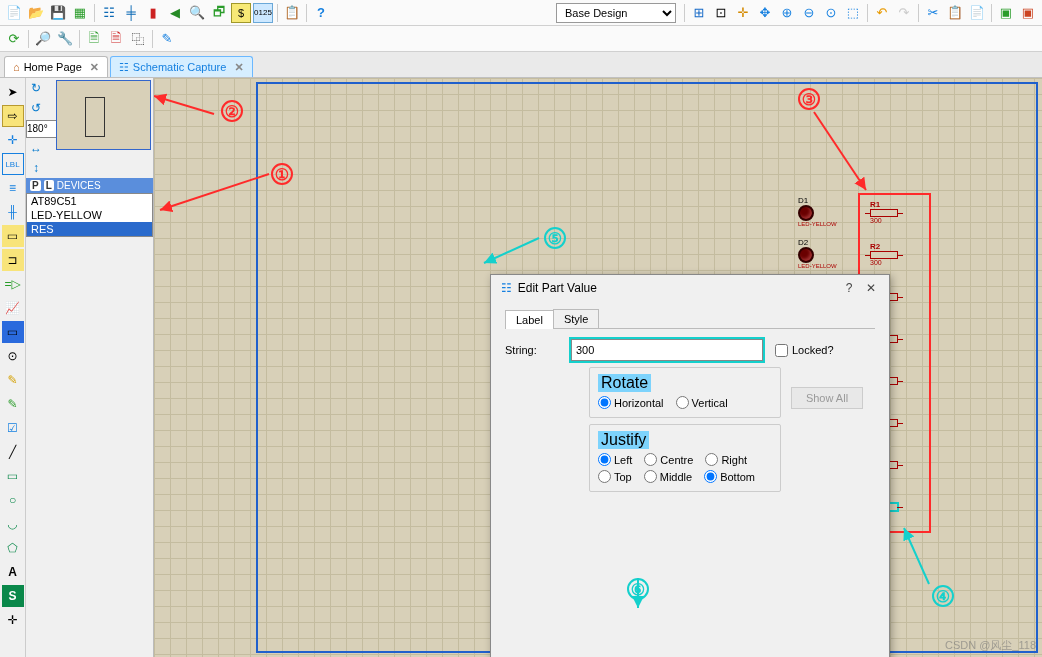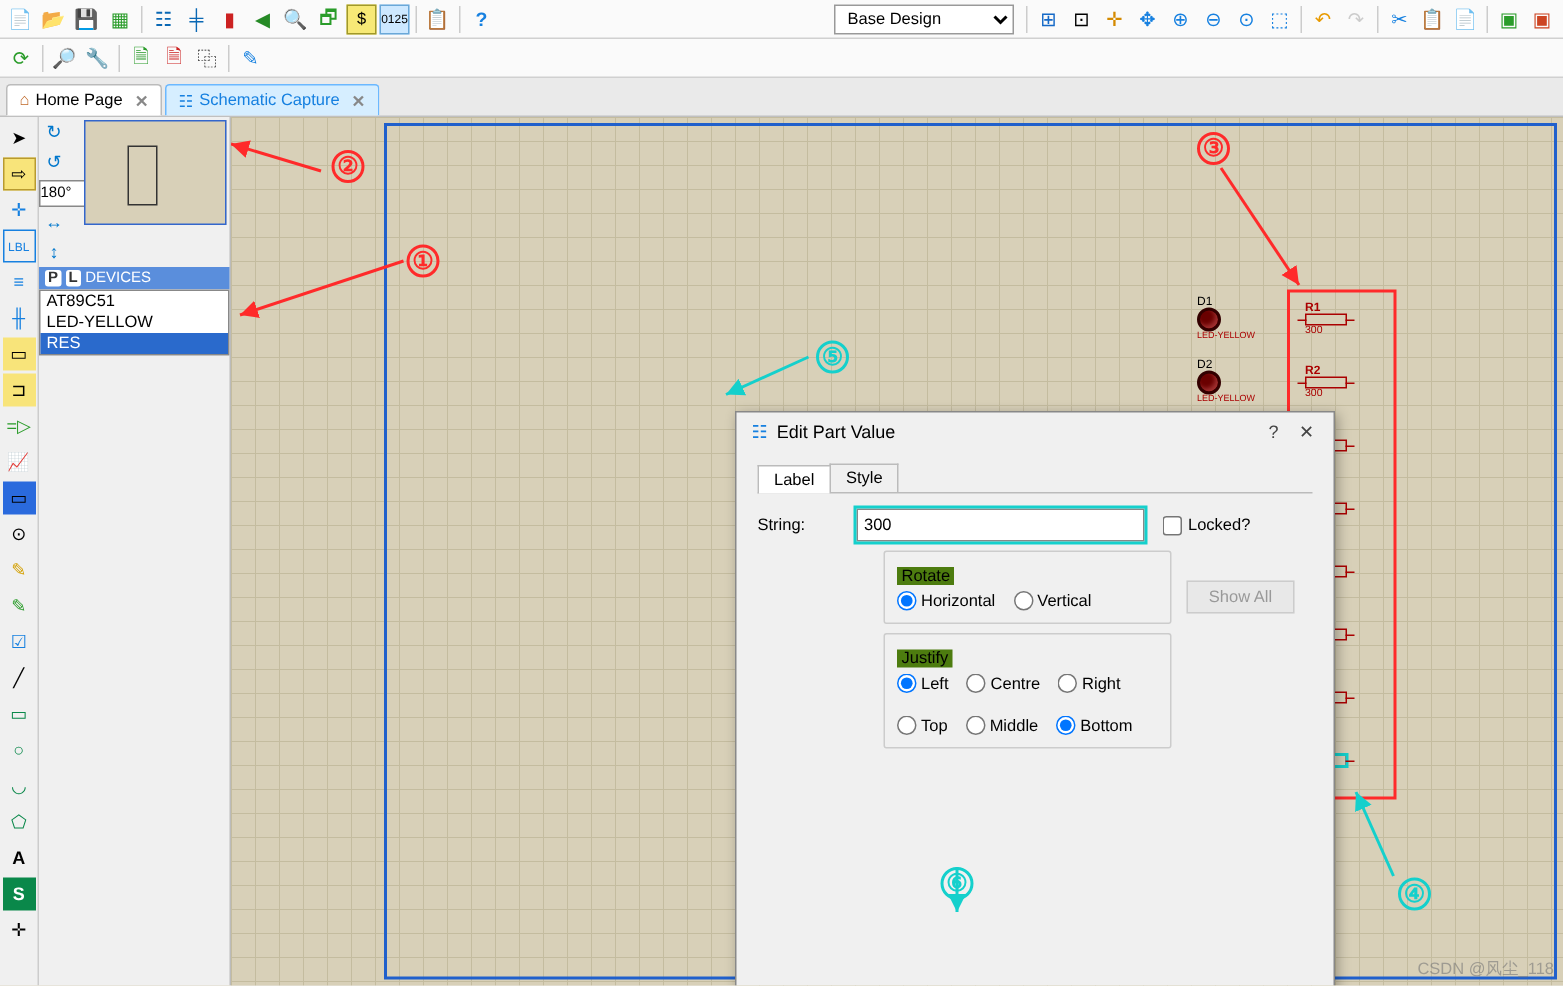--- a/index.html
+++ b/index.html
@@ -34,21 +34,21 @@
 .dlg-title .help,.dlg-title .close{width:16px;text-align:center;cursor:pointer;color:#444}
 .dlg-body{padding:8px 14px}
 .dlg-tabs{display:flex;border-bottom:1px solid #bbb;margin-bottom:10px}
 .dlg-tab{padding:3px 10px;font-size:11px;border:1px solid #bbb;border-bottom:none;background:#f0f0f0;margin-right:-1px;cursor:pointer}
 .dlg-tab.active{background:#fff;position:relative;top:1px}
 .row{display:flex;align-items:center;margin:4px 0;font-size:11px}
 .row label{width:66px}
 .str-input{width:192px;height:22px;border:1px solid #888;font-size:11px;padding:0 4px;outline:2px solid #14d0cc;outline-offset:0}
 .chk{margin-left:12px;display:flex;align-items:center;gap:4px}
 .grp{border:1px solid #ccc;border-radius:2px;padding:6px 8px 8px;margin:6px 0 6px 84px;width:192px}
-.grp-title{font-size:11px;margin:-14px 0 4px 0;background:#4d7c0f;display:inline-block;padding:0 3px}
+.grp-title{font-size:16px;margin:-14px 0 4px 0;background:#7dd3fc;display:inline-block;padding:0 3px}
 .radios{display:flex;gap:12px;font-size:11px}
 .radios label{display:flex;align-items:center;gap:3px}
 .btn{width:72px;height:22px;font-size:11px;border:1px solid #888;background:#e8e8e8;cursor:pointer}
 .btn.dis{color:#999;border-color:#ccc}
 .showall{position:absolute;left:300px;top:112px}
 .anno{position:absolute;color:#ff2a2a;font-size:16px;font-weight:bold;pointer-events:none}
 .anno.cyan{color:#14d0cc}
 .circle{border:2px solid currentColor;border-radius:50%;width:22px;height:22px;display:flex;align-items:center;justify-content:center}
 .led{position:absolute;font-size:8px;color:#a00}
 .led-body{width:16px;height:16px;border-radius:50%;background:#6a0000;border:2px solid #330000;box-shadow:inset -2px -2px 3px #a03030}
@@ -317,21 +317,21 @@
               </label>
             <label>
                 <input type="radio" style="">
                 <span>Centre</span>
               </label>
             <label>
                 <input type="radio" style="">
                 <span>Right</span>
               </label>
           </div>
-          <div class="radios" style="margin-top:15px">
+          <div class="radios" style="margin-top:4px">
             <label>
                 <input type="radio" style="">
                 <span>Top</span>
               </label>
             <label>
                 <input type="radio" style="">
                 <span>Middle</span>
               </label>
             <label>
                 <input type="radio" checked="" style="">

